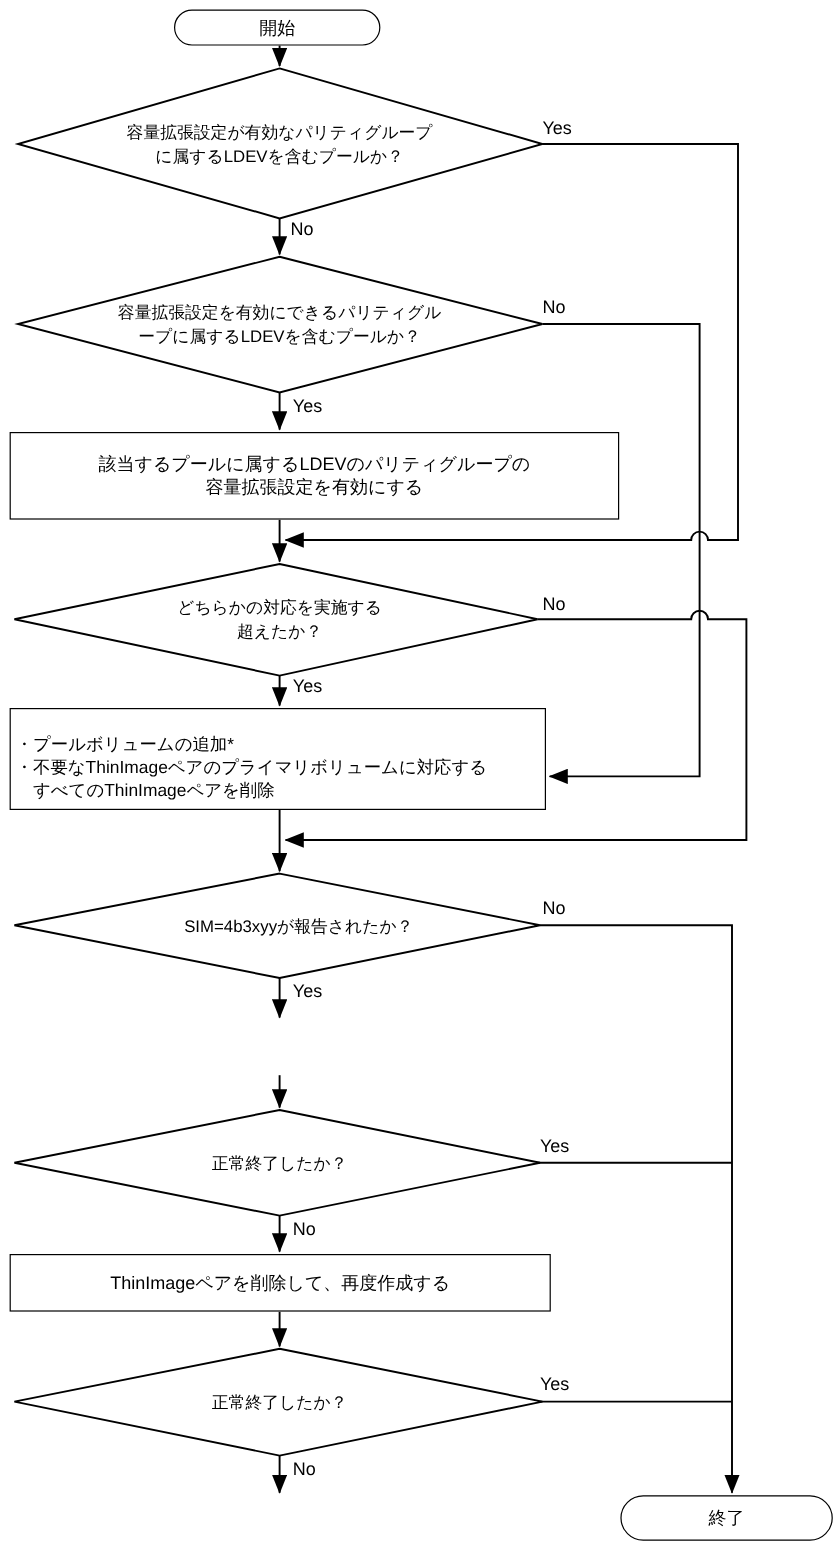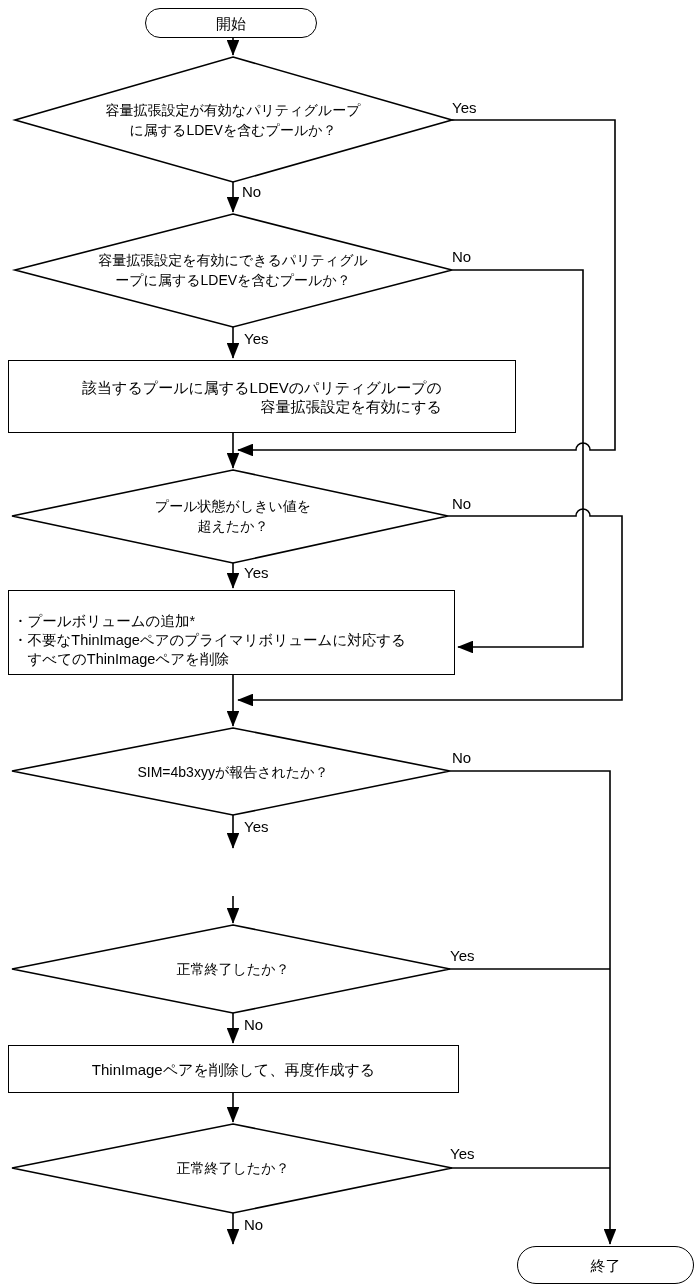--- a/index.html
+++ b/index.html
@@ -5,21 +5,21 @@
   html,body { margin:0; padding:0; background:#ffffff; }
   #canvas {
     position:relative; width:700px; height:1288px; background:#ffffff;
     font-family:"Liberation Sans","DejaVu Sans",sans-serif; color:#000;
     overflow:hidden;
   }
   #wires { position:absolute; left:0; top:0; width:700px; height:1288px; }
   .node {
     position:absolute; background:#fff; border:1.6px solid #000; box-sizing:border-box;
     display:flex; align-items:center; justify-content:center;
-    text-align:right; font-size:15px; line-height:19px; white-space:pre-line;
+    text-align:center; font-size:15px; line-height:19px; white-space:pre-line;
   }
   .stadium { border-radius:19px; }
   .txt {
     position:absolute; text-align:center; font-size:14px; line-height:20px;
     white-space:pre-line;
   }
   .edge-label { position:absolute; font-size:15px; line-height:16px; }
   .r2-title { position:absolute; text-align:center; font-size:15px; }
   .r2-body { position:absolute; text-align:left; font-size:14.5px; line-height:19px; white-space:pre-line; }
 </style>
@@ -86,23 +86,23 @@
   </div>
 
   <div class="node stadium" style="left:517px; top:1246px; width:177px; height:38px;">
     <span>終了</span>
   </div>
 
   <div class="txt" style="left:40px; top:100px;  width:386px;">容量拡張設定が有効なパリティグループ
 に属するLDEVを含むプールか？</div>
   <div class="txt" style="left:40px; top:250px;  width:386px;">容量拡張設定を有効にできるパリティグル
 ープに属するLDEVを含むプールか？</div>
-  <div class="txt" style="left:40px; top:496px;  width:386px;">プール状態がしきい値を
+  <div class="txt" style="left:40px; top:496px;  width:386px;">どちらかの対応を実施する
 超えたか？</div>
-  <div class="txt" style="left:40px; top:762px;  width:386px;">SIM=4b3xyyが報告されたか？</div>
+  <div class="txt" style="left:56px; top:762px;  width:386px;">SIM=4b3xyyが報告されたか？</div>
   <div class="txt" style="left:40px; top:959px;  width:386px;">正常終了したか？</div>
   <div class="txt" style="left:40px; top:1158px; width:386px;">正常終了したか？</div>
 
   <div class="edge-label" style="left:452px; top:100px;">Yes</div>
   <div class="edge-label" style="left:242px; top:184px;">No</div>
   <div class="edge-label" style="left:452px; top:249px;">No</div>
   <div class="edge-label" style="left:244px; top:331px;">Yes</div>
   <div class="edge-label" style="left:452px; top:496px;">No</div>
   <div class="edge-label" style="left:244px; top:565px;">Yes</div>
   <div class="edge-label" style="left:452px; top:750px;">No</div>

